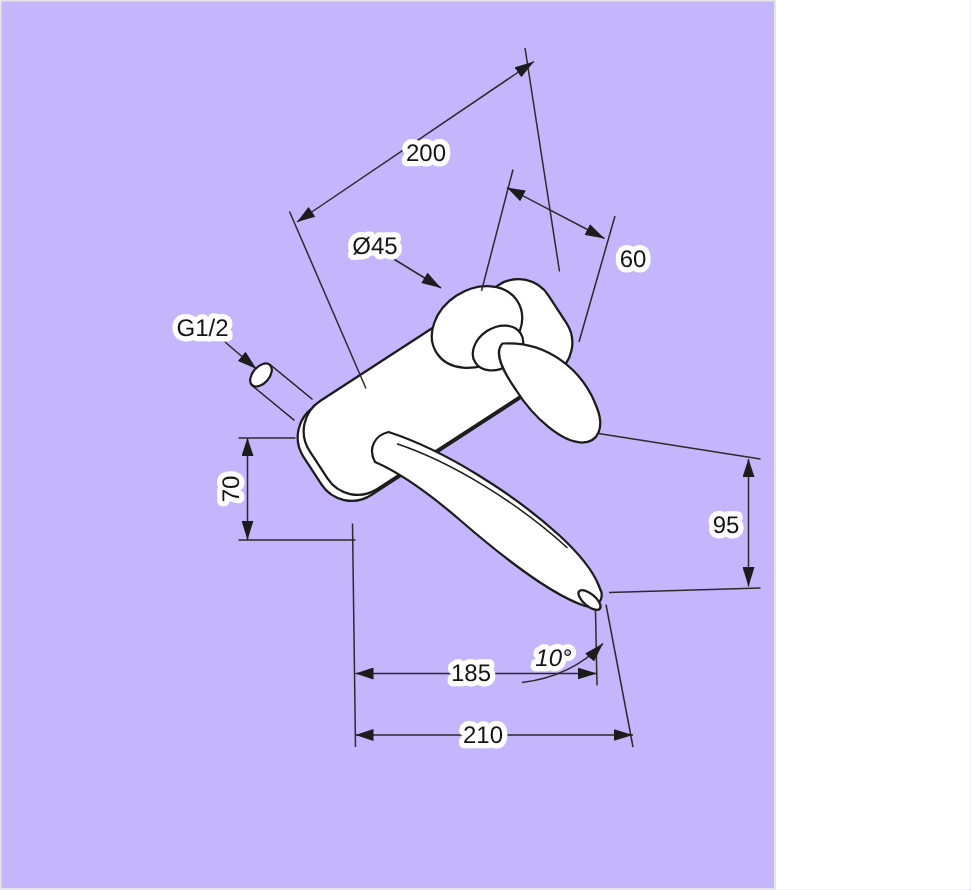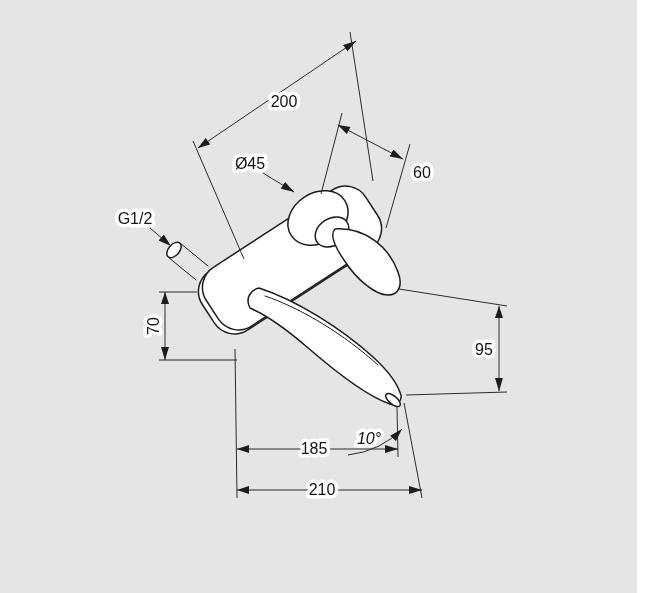--- a/index.html
+++ b/index.html
@@ -1,18 +1,18 @@
 <!DOCTYPE html>
 <html><head>
 <meta charset="utf-8">
 <style>
   html, body { margin: 0; padding: 0; background: #ffffff; }
   .canvas {
-    width: 637px; height: 593px; position: relative;
-    background: #e5e5e5; border: 1px solid #e6e6e6; box-sizing: border-box;
+    width: 517px; height: 593px; position: relative;
+    background: #c4b5fd; border: 1px solid #e6e6e6; box-sizing: border-box;
     font-family: "Liberation Sans", sans-serif;
   }
   svg { display: block; }
   .outline { stroke: #1c1c1c; stroke-width: 1.5; fill: #ffffff; stroke-linejoin: round; stroke-linecap: round; }
   .thin    { stroke: #1c1c1c; stroke-width: 1; fill: none; stroke-linecap: round; }
   .dim     { stroke: #2b2b2b; stroke-width: 1; fill: none; }
   .dimlabel {
     font-family: "Liberation Sans", sans-serif;
     font-size: 16px; fill: #141414; text-anchor: middle;
     paint-order: stroke; stroke: #ffffff; stroke-width: 7px; stroke-linejoin: round;

